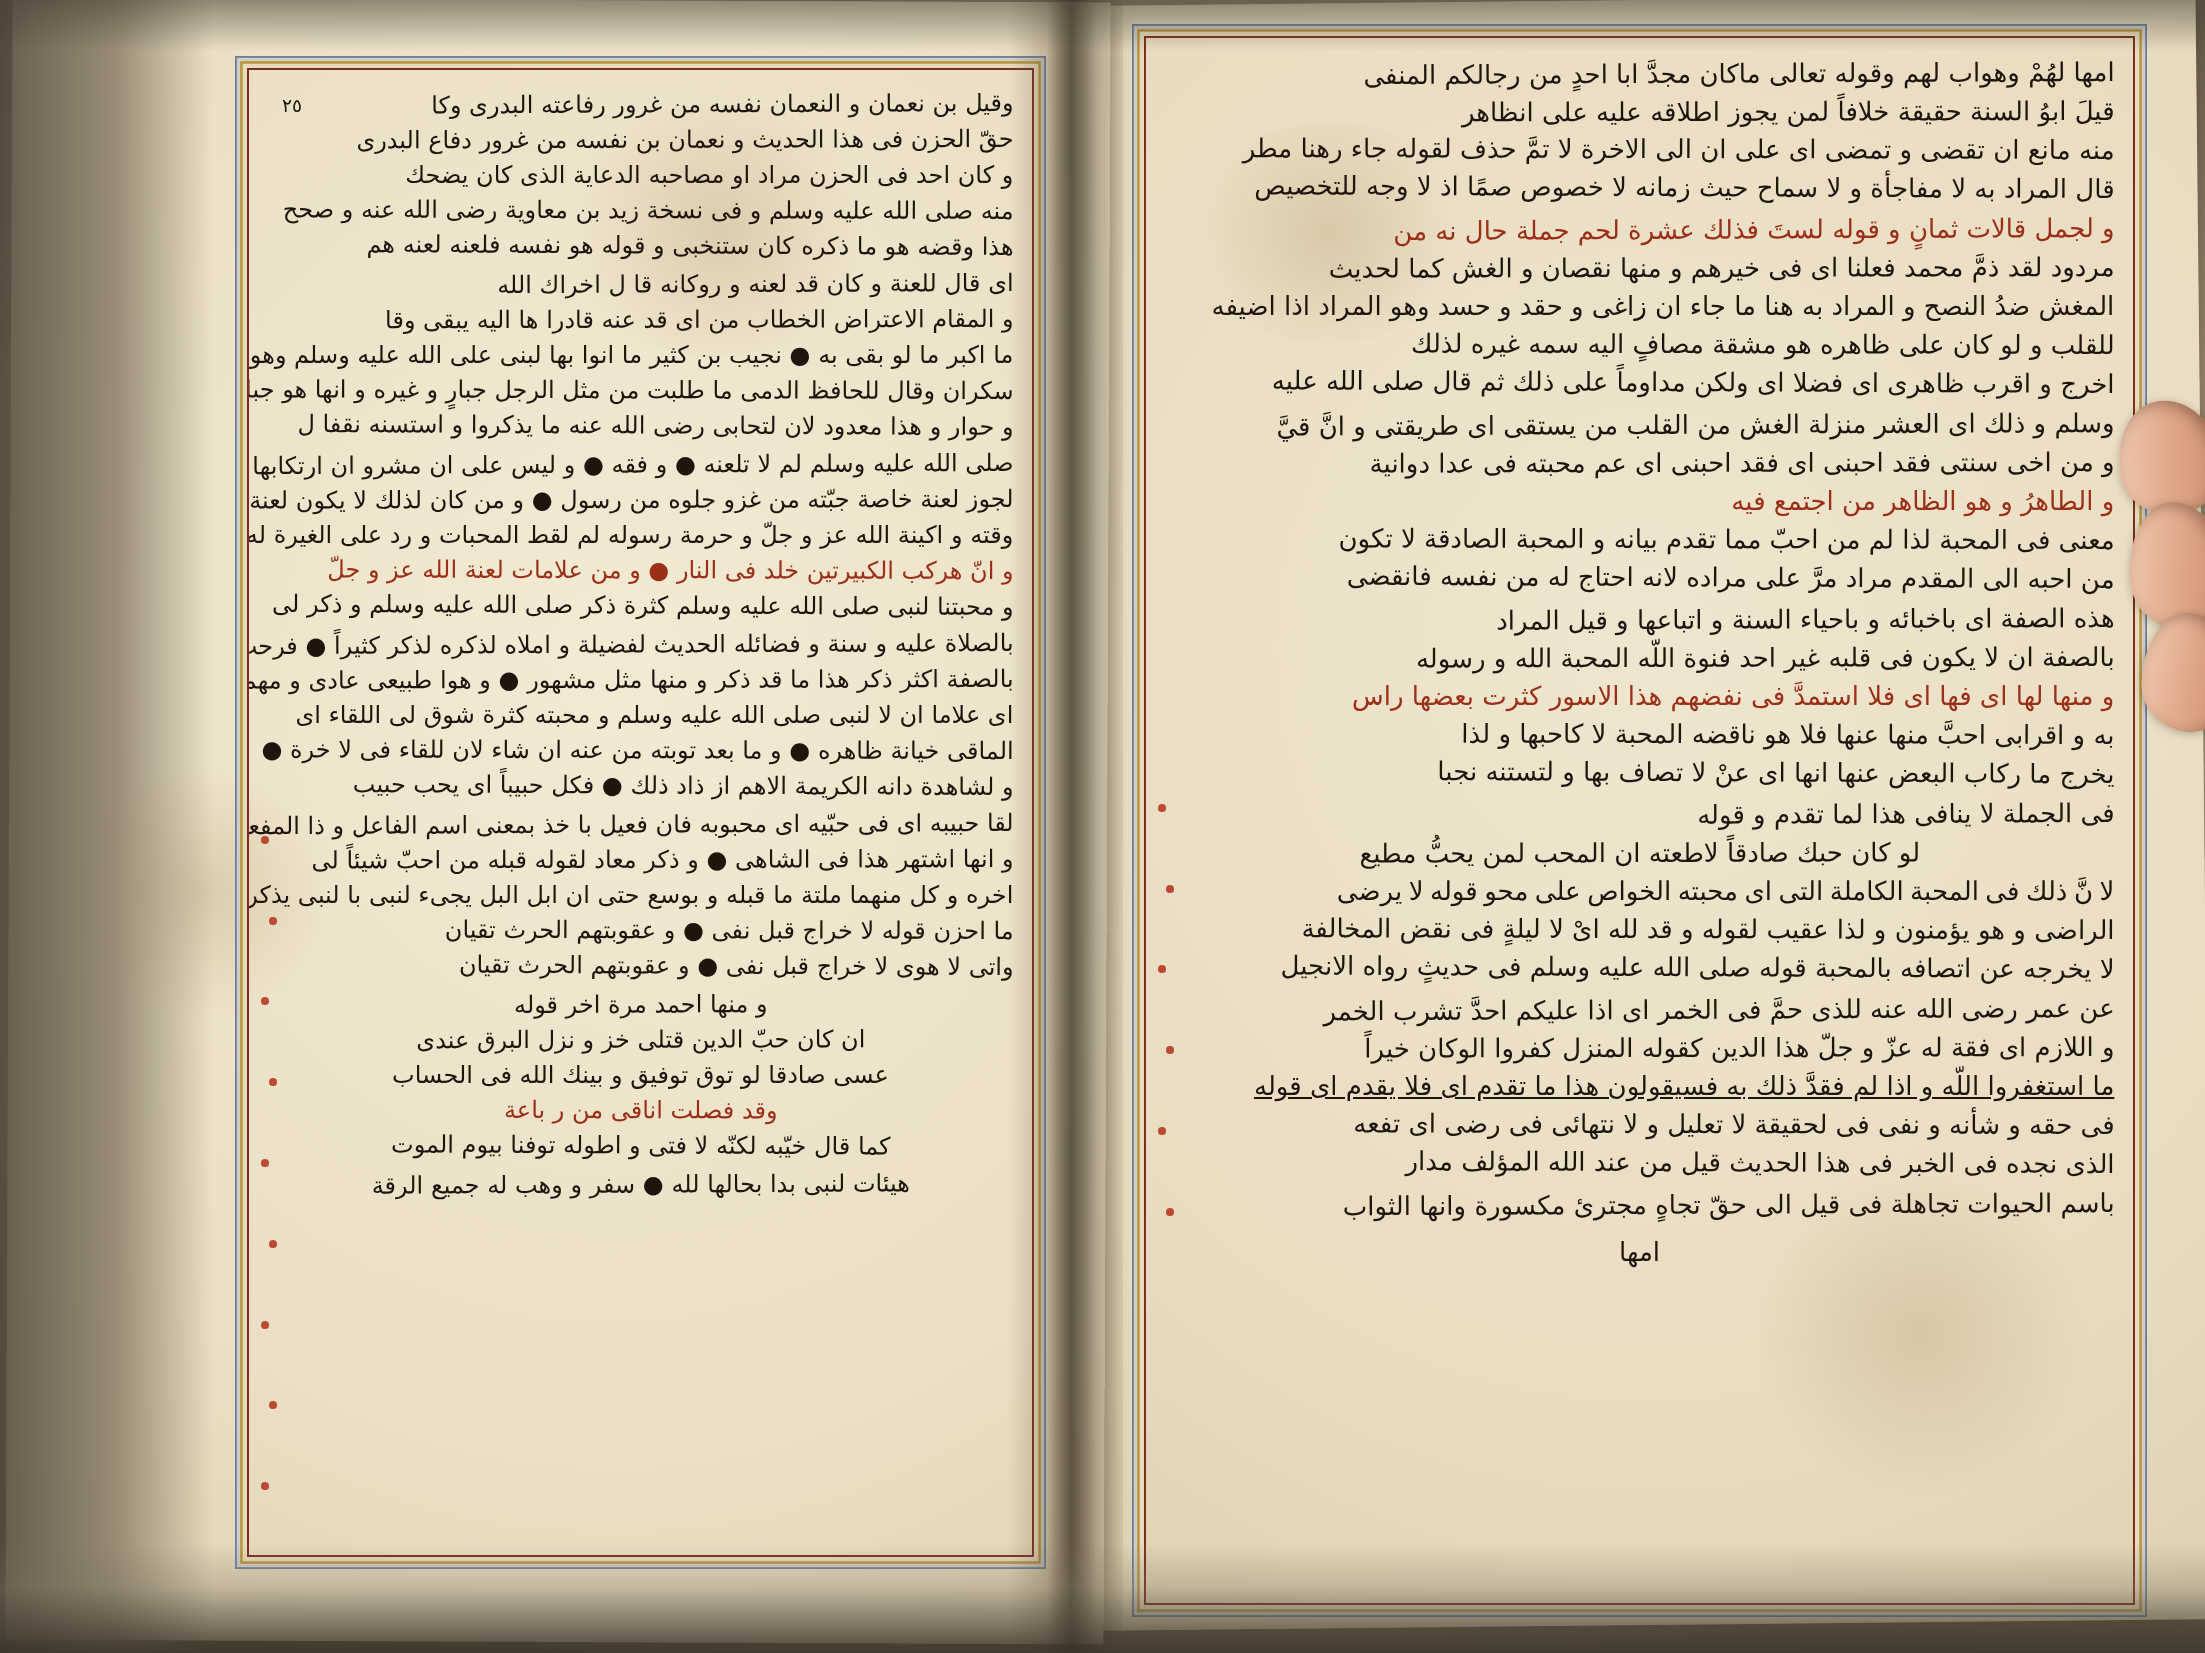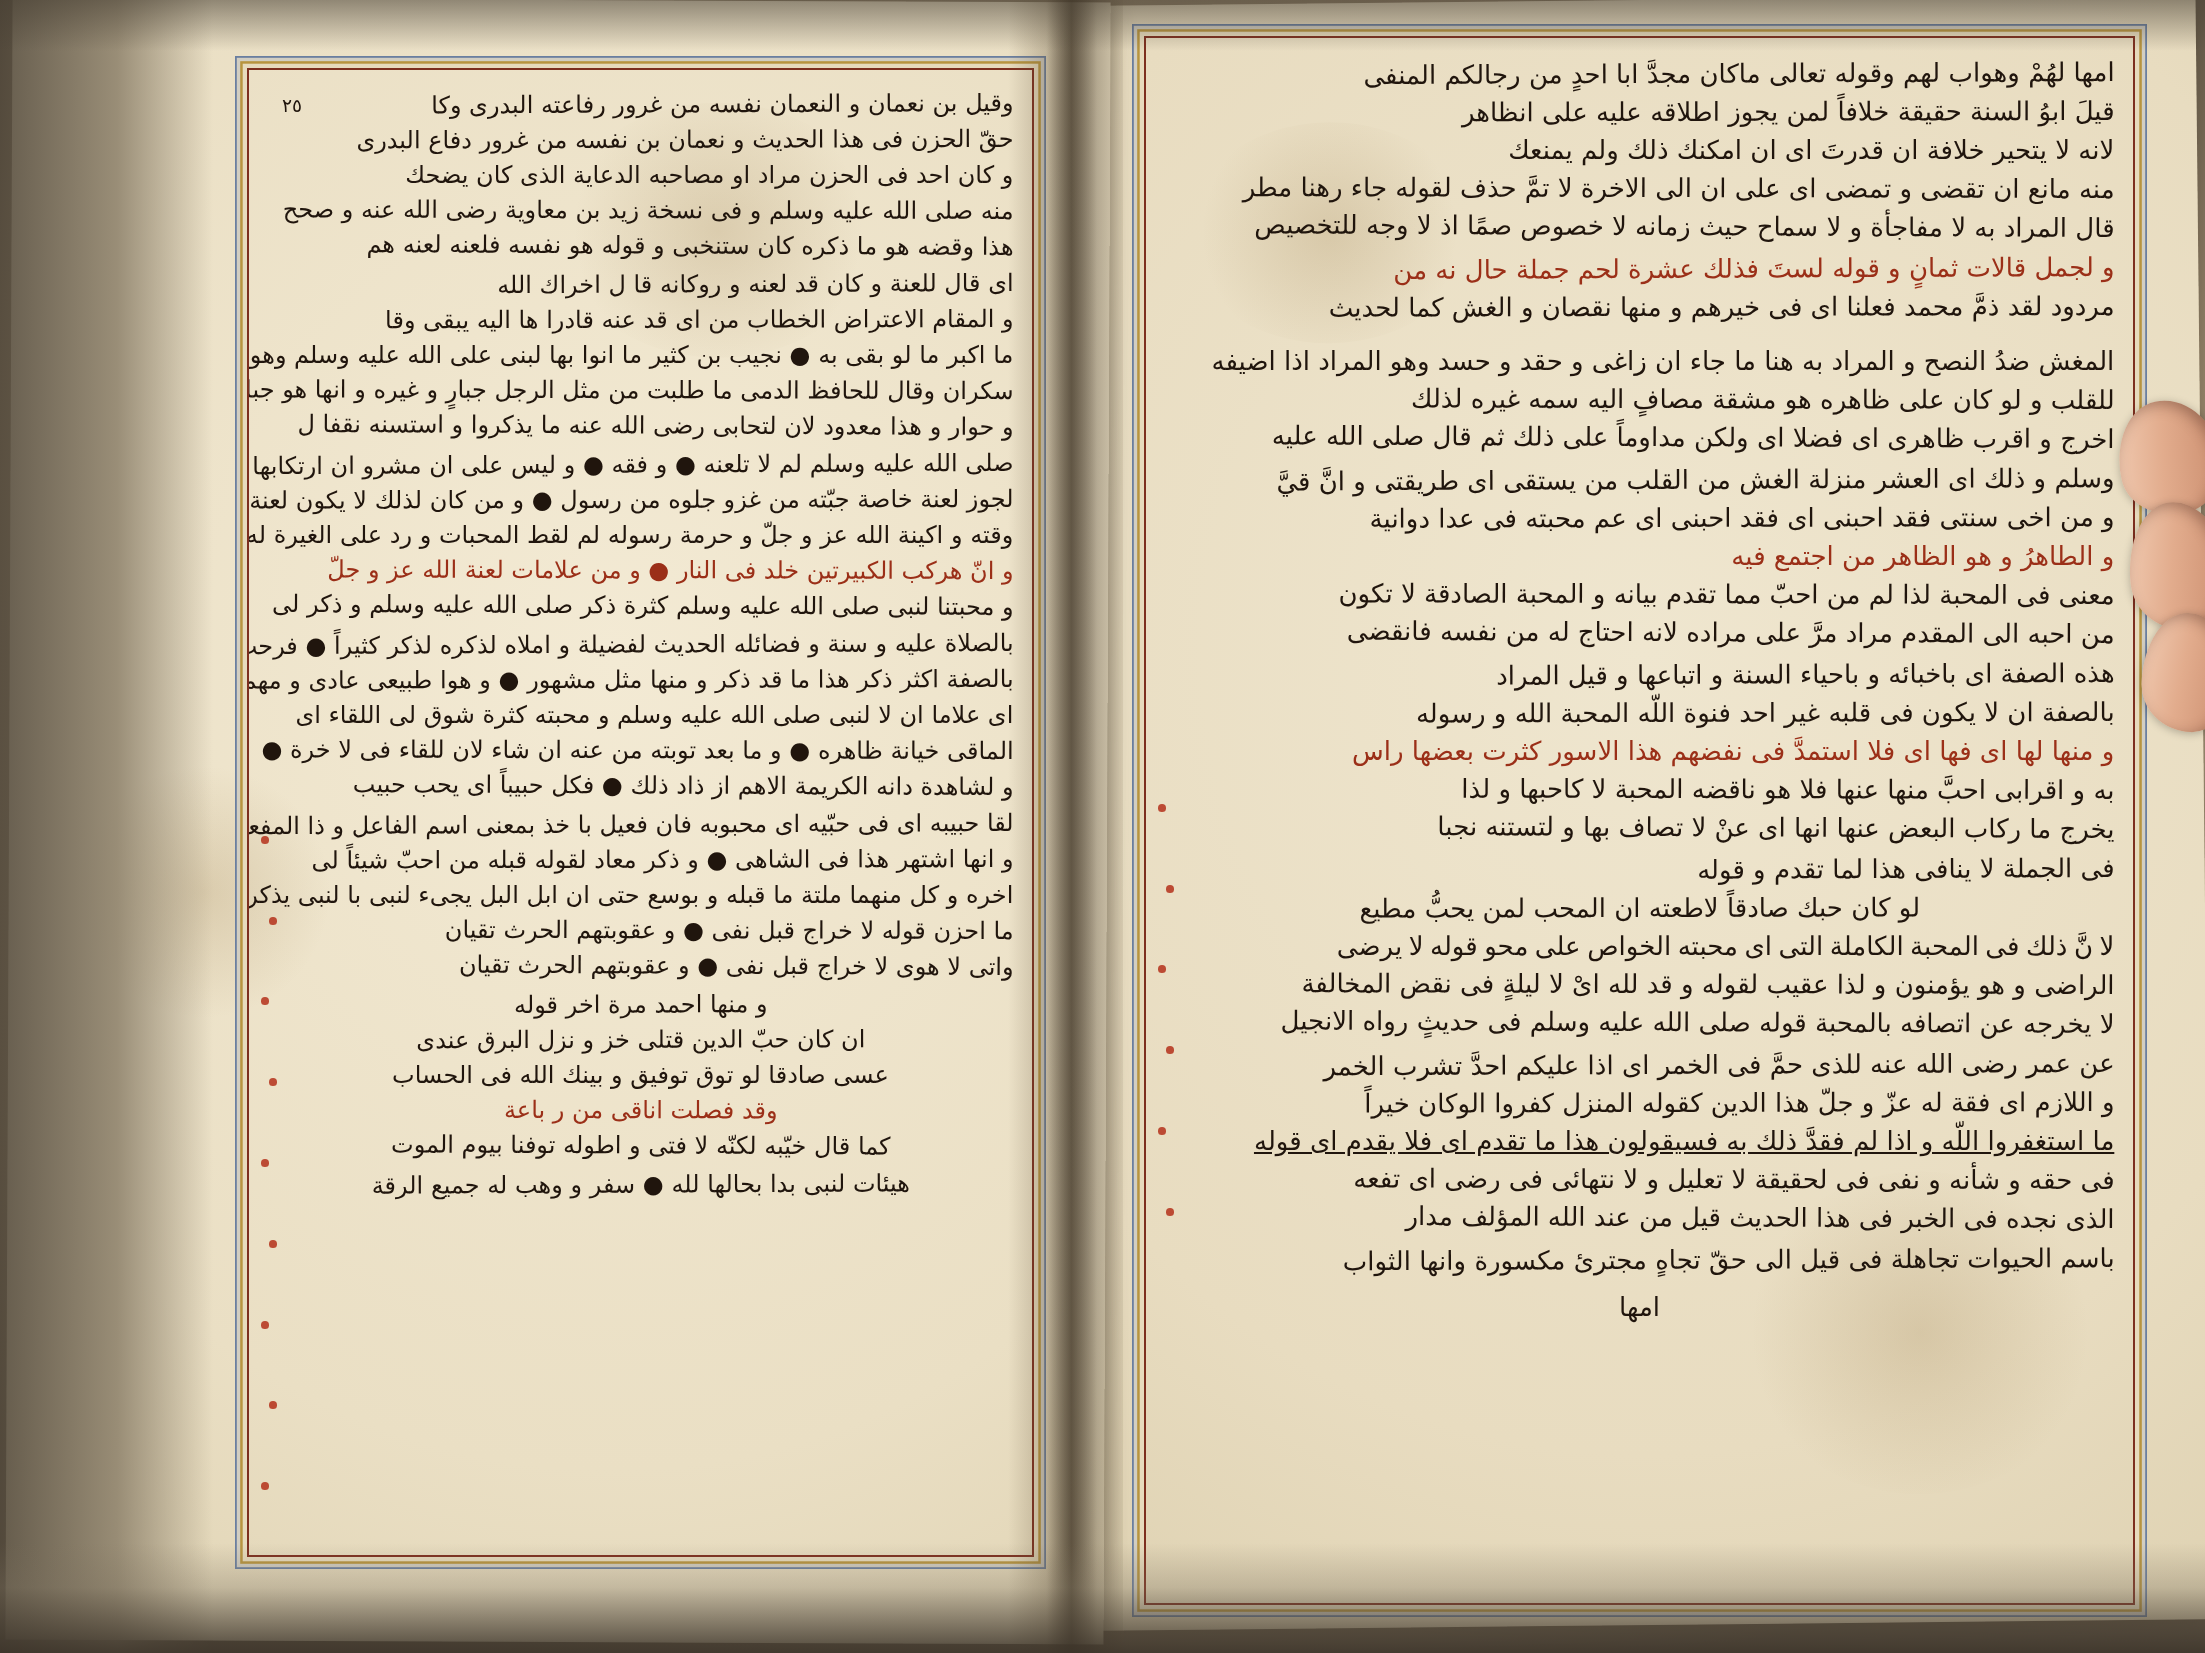--- a/index.html
+++ b/index.html
@@ -167,26 +167,25 @@
 
   <div class="leaf right">
     <div class="stain" style="left:102px; top:119px; width:289px; height:221px;"></div>
     <div class="stain" style="left:647px; top:1174px; width:357px; height:323px;"></div>
   </div>
 
   <div class="frame right-frame">
     <div class="textblock" id="right-lines">
         <div class="line plain" style="transform: rotate(-0.24deg);">امها لهُمْ وهواب لهم وقوله تعالى ماكان مجدَّ ابا احدٍ من رجالكم المنفى</div>
         <div class="line plain" style="transform: rotate(-0.12deg);">قيلَ ابوُ السنة حقيقة خلافاً لمن يجوز اطلاقه عليه على انظاهر</div>
-        <div class="line plain" style="transform: rotate(0deg);">لانه لا يتحير خلافة ان قدرتَ اى ان امكنك ذلك ولم يمنعك</div>
         <div class="line plain" style="transform: rotate(0.12deg);">منه مانع ان تقضى و تمضى اى على ان الى الاخرة لا تمَّ حذف لقوله جاء رهنا مطر</div>
         <div class="line plain" style="transform: rotate(0.24deg);">قال المراد به لا مفاجأة و لا سماح حيث زمانه لا خصوص صمًا اذ لا وجه للتخصيص</div>
         <div class="line rubric" style="transform: rotate(-0.24deg);">و لجمل قالات ثمانٍ و قوله لستَ فذلك عشرة لحم جملة حال نه من</div>
         <div class="line plain" style="transform: rotate(-0.12deg);">مردود لقد ذمَّ محمد فعلنا اى فى خيرهم و منها نقصان و الغش كما لحديث</div>
-        <div class="line underline" style="transform: rotate(0deg); margin-top: 16px;">المغش ضدُ النصح و المراد به هنا ما جاء ان زاغى و حقد و حسد وهو المراد اذا اضيفه</div>
+        <div class="line underline" style="transform: rotate(0deg);">المغش ضدُ النصح و المراد به هنا ما جاء ان زاغى و حقد و حسد وهو المراد اذا اضيفه</div>
         <div class="line plain" style="transform: rotate(0.12deg);">للقلب و لو كان على ظاهره هو مشقة مصافٍ اليه سمه غيره لذلك</div>
         <div class="line plain" style="transform: rotate(0.24deg);">اخرج و اقرب ظاهرى اى فضلا اى ولكن مداوماً على ذلك ثم قال صلى الله عليه</div>
         <div class="line underline" style="transform: rotate(-0.24deg);">وسلم و ذلك اى العشر منزلة الغش من القلب من يستقى اى طريقتى و انَّ قيَّ</div>
         <div class="line plain" style="transform: rotate(-0.12deg);">و من اخى سنتى فقد احبنى اى فقد احبنى اى عم محبته فى عدا دوانية</div>
         <div class="line rubric" style="transform: rotate(0deg);">و الطاهرُ و هو الظاهر من اجتمع فيه</div>
         <div class="line plain" style="transform: rotate(0.12deg);">معنى فى المحبة لذا لم من احبّ مما تقدم بيانه و المحبة الصادقة لا تكون</div>
         <div class="line plain" style="transform: rotate(0.24deg);">من احبه الى المقدم مراد مرَّ على مراده لانه احتاج له من نفسه فانقضى</div>
         <div class="line underline" style="transform: rotate(-0.24deg);">هذه الصفة اى باخبائه و باحياء السنة و اتباعها و قيل المراد</div>
         <div class="line plain" style="transform: rotate(-0.12deg);">بالصفة ان لا يكون فى قلبه غير احد فنوة اللّه المحبة الله و رسوله</div>
         <div class="line rubric" style="transform: rotate(0deg);">و منها لها اى فها اى فلا استمدَّ فى نفضهم هذا الاسور كثرت بعضها راس</div>

